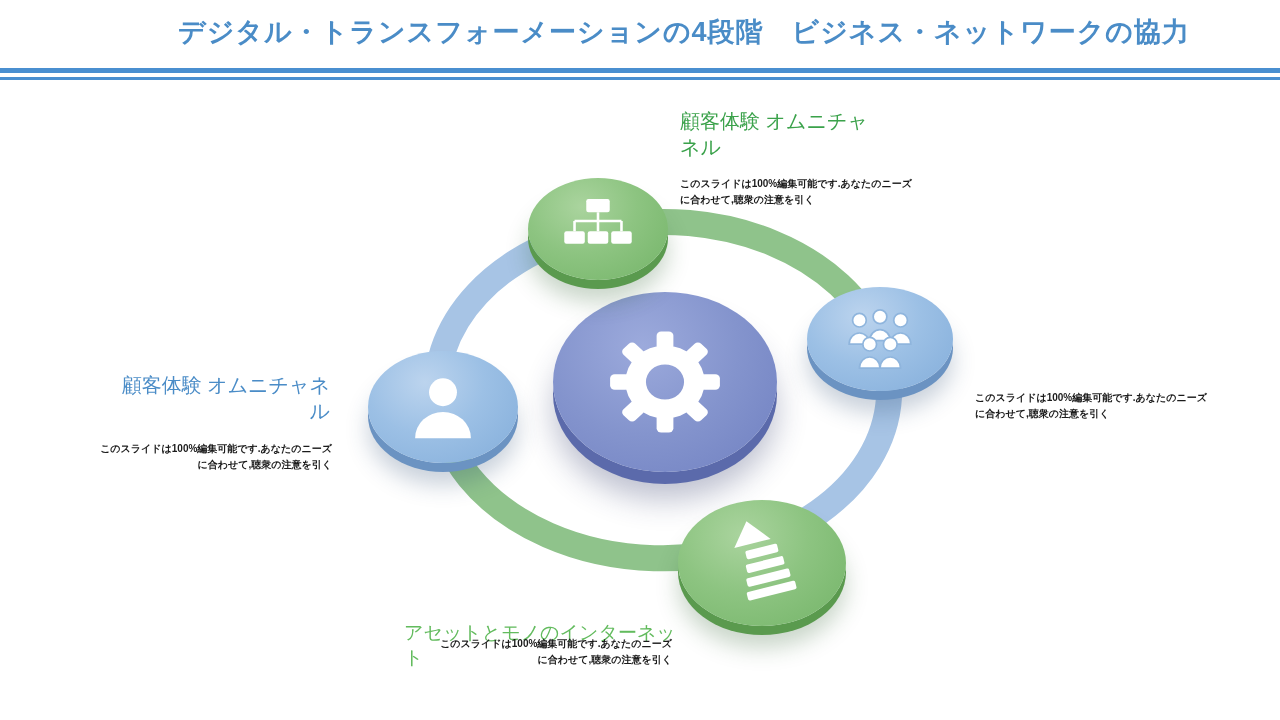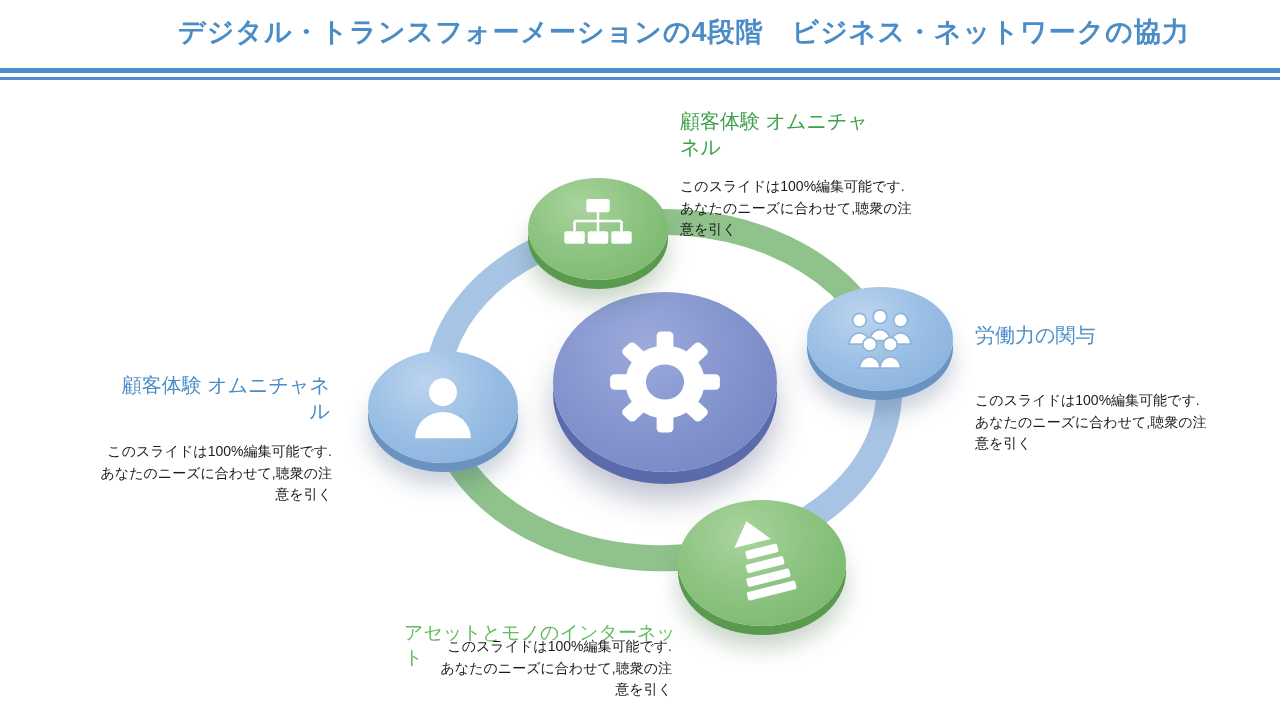--- a/index.html
+++ b/index.html
@@ -39,21 +39,21 @@
   .node-right{left:807px;top:287px;width:146px;height:104px;z-index:3;}
   .node-left{left:368px;top:351px;width:150px;height:112px;z-index:3;}
   .node-bottom{left:678px;top:500px;width:168px;height:126px;z-index:3;}
   .icon{display:block;line-height:0;}
 
   .heading{position:absolute;font-weight:normal;z-index:4;line-height:1.3;}
   .green-text{color:#3ba24b;}
   .green-light-text{color:#62bb5d;}
   .blue-text{color:#4a8cc7;}
   .desc{
-    position:absolute;font-size:14px;color:#1b1b1b;line-height:1.55;z-index:4;
+    position:absolute;font-size:10px;color:#1b1b1b;line-height:1.55;z-index:4;font-weight:bold;
   }
   .h-top{left:680px;top:108px;width:196px;font-size:20px;}
   .d-top{left:680px;top:176px;width:232px;}
   .h-right{left:975px;top:322px;width:270px;font-size:20px;}
   .d-right{left:975px;top:390px;width:232px;}
   .h-left{left:112px;top:372px;width:218px;font-size:20px;text-align:right;}
   .d-left{left:100px;top:441px;width:232px;text-align:right;}
   .h-bottom{left:404px;top:589px;width:290px;font-size:19px;margin-top:32px;}
   .d-bottom{left:434px;top:636px;width:238px;text-align:right;}
 </style>
@@ -148,21 +148,20 @@
           <rect x="37" y="34" width="34" height="9" rx="2"></rect>
           <polygon points="46,4 66,28 27,28"></polygon>
         </g>
       </svg>
     </span>
   </div>
 
   <div class="heading green-text h-top">顧客体験 オムニチャネル</div>
   <div class="desc d-top">このスライドは100%編集可能です.あなたのニーズに合わせて,聴衆の注意を引く</div>
 
-  <div class="heading blue-text h-right">労働力の関与</div>
   <div class="desc d-right">このスライドは100%編集可能です.あなたのニーズに合わせて,聴衆の注意を引く</div>
 
   <div class="heading blue-text h-left">顧客体験 オムニチャネル</div>
   <div class="desc d-left">このスライドは100%編集可能です.あなたのニーズに合わせて,聴衆の注意を引く</div>
 
   <div class="heading green-light-text h-bottom">アセットとモノのインターネット</div>
   <div class="desc d-bottom">このスライドは100%編集可能です.あなたのニーズに合わせて,聴衆の注意を引く</div>
 
 </div>
 

